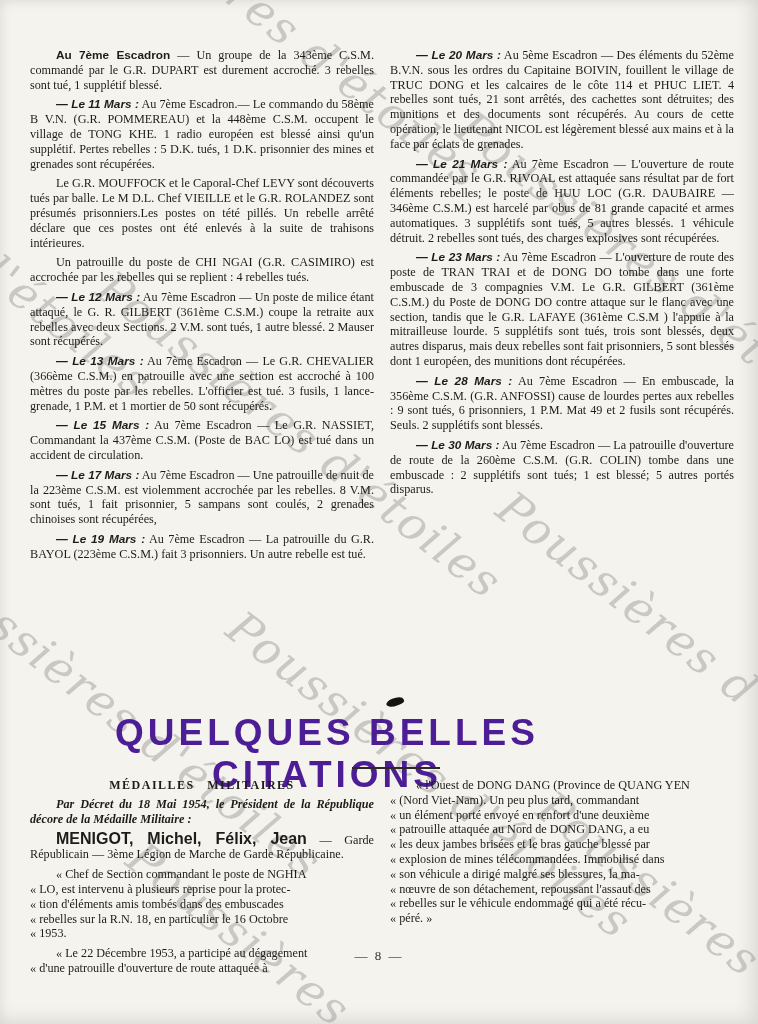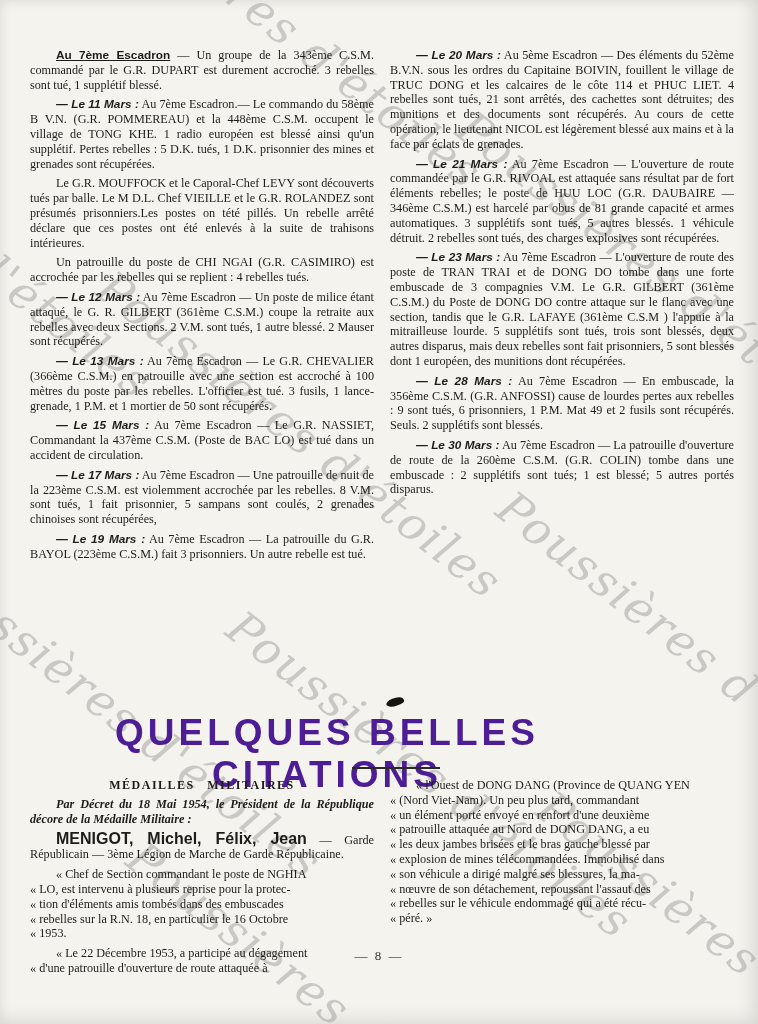--- a/index.html
+++ b/index.html
@@ -35,21 +35,21 @@
   }
   .col{width:344px;}
   .col p{
     margin:0 0 5px 0;
     font-size:12.2px;
     line-height:14.8px;
     text-align:justify;
     text-indent:26px;
   }
   .lead{font-family:"Liberation Sans", sans-serif;font-weight:bold;font-style:italic;font-size:11.8px;}
-  .lead-plain{font-weight:bold;font-style:normal;text-decoration:underline;}
+  .lead-plain{font-weight:bold;font-style:normal;}
   
   .ink-blob{
     position:absolute;left:386px;top:698px;
     width:18px;height:8px;background:#15140f;
     border-radius:70% 95% 45% 95%;
     transform:rotate(-22deg);
   }
   .section-heading{
     position:absolute;top:712px;left:0;width:630px;
     text-align:center;

